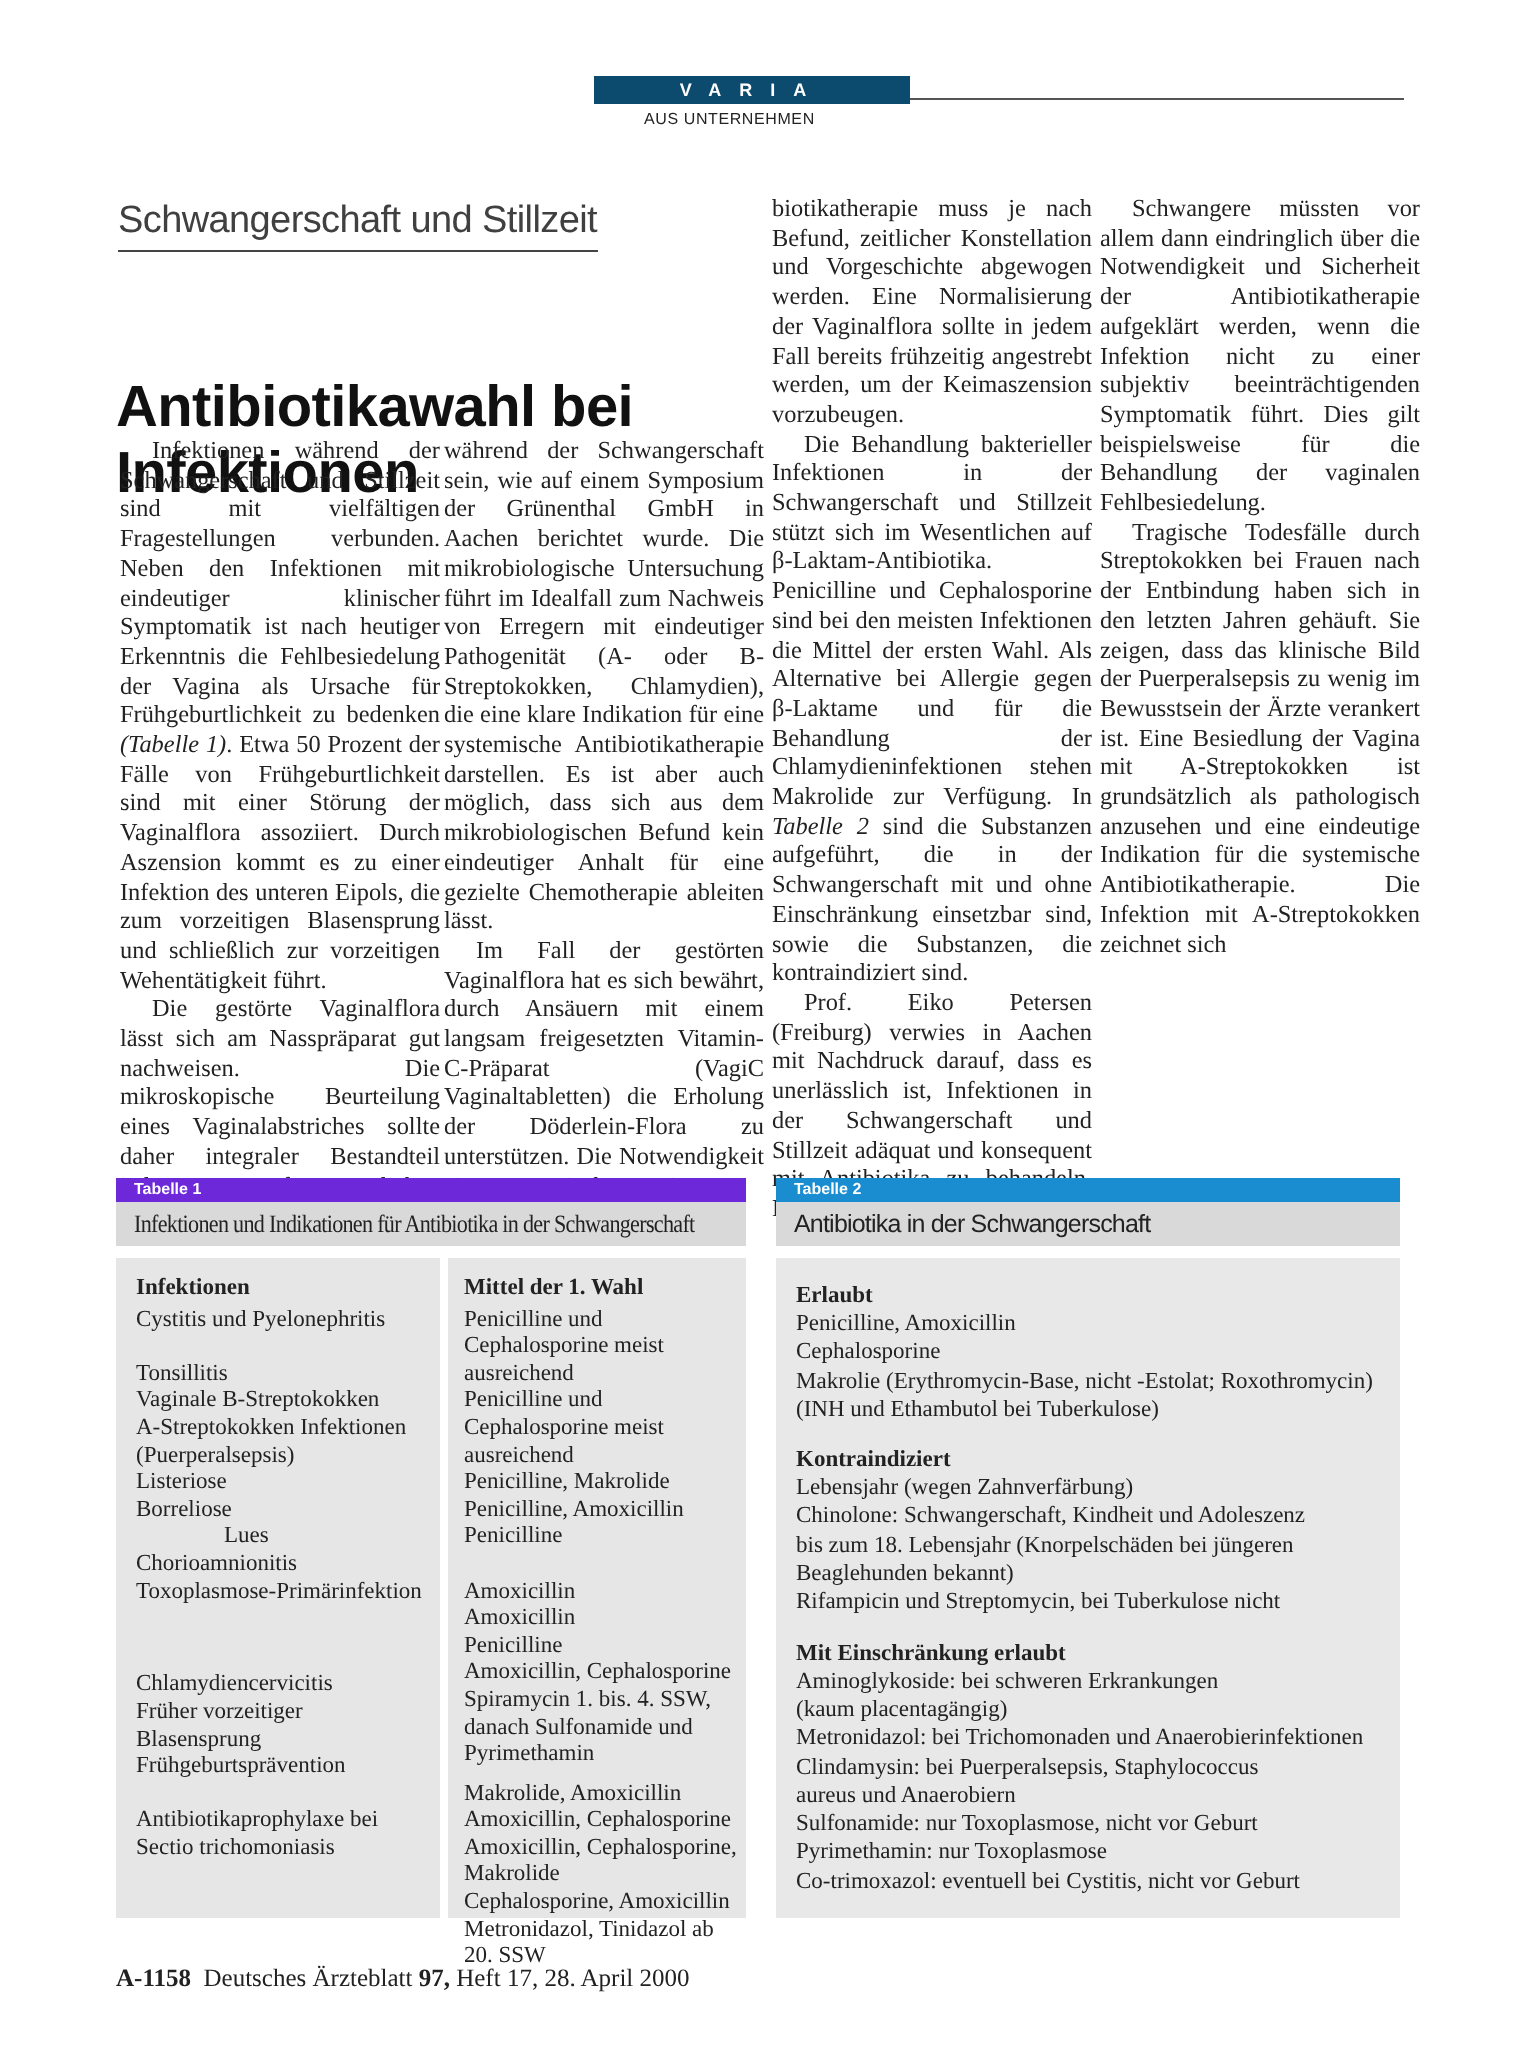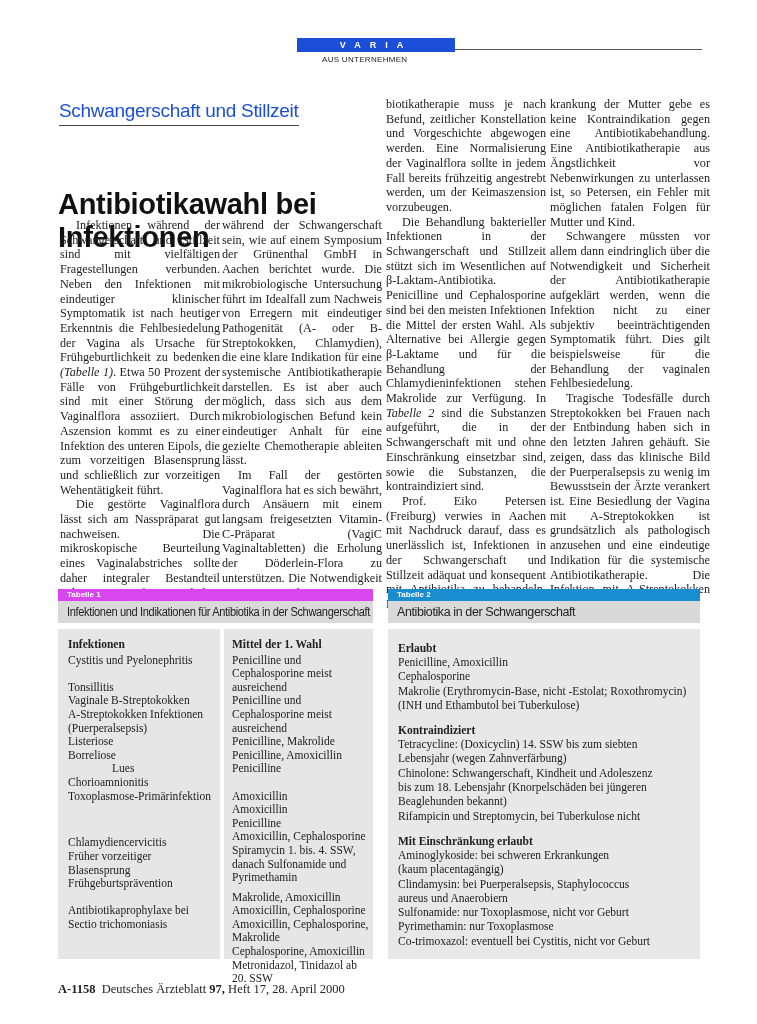--- a/index.html
+++ b/index.html
@@ -1,21 +1,21 @@
 <!DOCTYPE html>
 <html><head>
 <meta charset="utf-8">
 <style>
   html, body { margin:0; padding:0; background:#ffffff; }
   body { width:757px; height:1024px; position:relative; overflow:hidden; font-family:"Liberation Serif", serif; color:#222; }
   .header-bar { position:absolute; left:297px; top:38px; width:405px; height:14px; }
-  .varia-block { position:absolute; left:0; top:0; width:158px; height:14px; background:#1d4ed8; color:#fff; font-family:"Liberation Sans", sans-serif; font-weight:bold; font-size:9px; letter-spacing:9px; text-align:center; line-height:14px; }
+  .varia-block { position:absolute; left:0; top:0; width:158px; height:14px; background:#0c4a6e; color:#fff; font-family:"Liberation Sans", sans-serif; font-weight:bold; font-size:9px; letter-spacing:9px; text-align:center; line-height:14px; }
   .header-rule { position:absolute; left:158px; top:11px; width:247px; height:1px; background:#555; }
   .section-label { position:absolute; left:322px; top:55px; font-family:"Liberation Sans", sans-serif; font-size:8px; letter-spacing:0.3px; color:#222; }
-  .kicker { position:absolute; left:59px; top:100px; width:240px; font-family:"Liberation Sans", sans-serif; font-size:19px; font-weight:normal; color:#1d4ed8; border-bottom:1px solid #444; padding-bottom:3px; letter-spacing:-0.3px; }
+  .kicker { position:absolute; left:59px; top:100px; width:240px; font-family:"Liberation Sans", sans-serif; font-size:19px; font-weight:normal; color:#404040; border-bottom:1px solid #444; padding-bottom:3px; letter-spacing:-0.3px; }
   .headline { position:absolute; left:58px; top:140px; width:320px; font-family:"Liberation Sans", sans-serif; font-weight:bold; font-size:29px; line-height:33px; color:#111; letter-spacing:-0.3px;margin-top:48px; }
   .col { position:absolute; width:160px; font-size:12.2px; line-height:14.7px; text-align:justify; hyphens:manual; }
   .col p { margin:0; text-indent:0; }
   .col p.ind { text-indent:16px; }
   .col1 { left:60px; top:218px; }
   .col2 { left:222px; top:218px; }
   .col3 { left:386px; top:97px; }
   .col4 { left:550px; top:97px; }
   em { font-style:italic; }
 
@@ -67,28 +67,27 @@
   <p class="ind">Im Fall der gestörten Vaginalflora hat es sich bewährt, durch Ansäuern mit einem langsam freigesetzten Vitamin-C-Präparat (VagiC Vaginaltabletten) die Erholung der Döderlein-Flora zu unterstützen. Die Notwendigkeit einer systemischen Anti-</p>
 </div>
 
 <div class="col col3">
   <p>biotikatherapie muss je nach Befund, zeitlicher Konstellation und Vorgeschichte abgewogen werden. Eine Normalisierung der Vaginalflora sollte in jedem Fall bereits frühzeitig angestrebt werden, um der Keimaszension vorzubeugen.</p>
   <p class="ind"><span>Die Behandlung bakterieller Infektionen in der Schwangerschaft und Stillzeit stützt sich im Wesentlichen auf β-Laktam-Antibiotika. Penicilline und Cephalosporine sind bei den meisten Infektionen die Mittel der ersten Wahl. Als Alternative bei Allergie gegen β-Laktame und für die Behandlung der Chlamydieninfektionen stehen Makrolide zur Verfügung. In </span><em>Tabelle 2</em><span> sind die Substanzen aufgeführt, die in der Schwangerschaft mit und ohne Einschränkung einsetzbar sind, sowie die Substanzen, die kontraindiziert sind.</span></p>
   <p class="ind">Prof. Eiko Petersen (Freiburg) verwies in Aachen mit Nachdruck darauf, dass es unerlässlich ist, Infektionen in der Schwangerschaft und Stillzeit adäquat und konsequent mit Antibiotika zu behandeln. Bei schwerer Infektionser-</p>
 </div>
 
 <div class="col col4">
-  <p>krankung der Mutter gebe es keine Kontraindikation gegen eine Antibiotikabehandlung. Eine Antibiotikatherapie aus Ängstlichkeit vor Nebenwirkungen zu unterlassen ist, so Petersen, ein Fehler mit möglichen fatalen Folgen für Mutter und Kind.</p>
   <p class="ind">Schwangere müssten vor allem dann eindringlich über die Notwendigkeit und Sicherheit der Antibiotikatherapie aufgeklärt werden, wenn die Infektion nicht zu einer subjektiv beeinträchtigenden Symptomatik führt. Dies gilt beispielsweise für die Behandlung der vaginalen Fehlbesiedelung.</p>
   <p class="ind">Tragische Todesfälle durch Streptokokken bei Frauen nach der Entbindung haben sich in den letzten Jahren gehäuft. Sie zeigen, dass das klinische Bild der Puerperalsepsis zu wenig im Bewusstsein der Ärzte verankert ist. Eine Besiedlung der Vagina mit A-Streptokokken ist grundsätzlich als pathologisch anzusehen und eine eindeutige Indikation für die systemische Antibiotikatherapie. Die Infektion mit A-Streptokokken zeichnet sich</p>
 </div>
 
 <div class="table-box t1">
-  <div class="tab-label" style="background: #d946ef;">Tabelle 1</div>
-  <div class="tab-title" style="background: rgb(217, 217, 217);"><span style="white-space: nowrap; display: inline-block; transform-origin: left center; transform: scaleX(0.885439);">Infektionen und Indikationen für Antibiotika in der Schwangerschaft</span></div>
+  <div class="tab-label" style="background: #6d28d9;">Tabelle 1</div>
+  <div class="tab-title" style="background: rgb(217, 217, 217); font-family: Liberation Serif, serif;"><span style="white-space: nowrap; display: inline-block; transform-origin: left center; transform: scaleX(0.885439);">Infektionen und Indikationen für Antibiotika in der Schwangerschaft</span></div>
   <div class="tab-gap"></div>
   <div class="t1-body">
     <div class="t1-colA">
       <div class="tcell thead">Infektionen</div>
       <div id="t1-infections">
           <div class="tcell row" style="min-height: 27.2px; padding-right: 6px;">Cystitis und Pyelonephritis</div>
           <div class="tcell row" style="min-height: 13.6px; padding-right: 6px;">Tonsillitis</div>
           <div class="tcell row" style="min-height: 13.6px; padding-right: 6px; margin-bottom: 0px;">Vaginale B-Streptokokken</div>
           <div class="tcell row" style="min-height: 27.2px; padding-right: 6px;">A-Streptokokken Infektionen (Puerperalsepsis)</div>
           <div class="tcell row" style="min-height: 13.6px; padding-right: 19px;">Listeriose</div>
@@ -132,30 +131,30 @@
   <div class="tab-title" style="background: rgb(217, 217, 217);"><span style="white-space: nowrap;">Antibiotika in der Schwangerschaft</span></div>
   <div class="tab-gap"></div>
   <div class="t2-body" id="t2-body">
       <div class="t2-section-head">Erlaubt</div>
       <div class="t2-line">Penicilline, Amoxicillin</div>
       <div class="t2-line">Cephalosporine</div>
       <div class="t2-line">Makrolie (Erythromycin-Base, nicht -Estolat; Roxothromycin)</div>
       <div class="t2-line">(INH und Ethambutol bei Tuberkulose)</div>
       <div class="t2-gap"></div>
       <div class="t2-section-head">Kontraindiziert</div>
-      <div class="t2-line">Tetracycline: (Doxicyclin) 14. SSW bis zum siebten</div>
       <div class="t2-line">Lebensjahr (wegen Zahnverfärbung)</div>
       <div class="t2-line">Chinolone: Schwangerschaft, Kindheit und Adoleszenz</div>
       <div class="t2-line">bis zum 18. Lebensjahr (Knorpelschäden bei jüngeren</div>
       <div class="t2-line">Beaglehunden bekannt)</div>
       <div class="t2-line">Rifampicin und Streptomycin, bei Tuberkulose nicht</div>
       <div class="t2-gap"></div>
       <div class="t2-section-head">Mit Einschränkung erlaubt</div>
       <div class="t2-line">Aminoglykoside: bei schweren Erkrankungen</div>
       <div class="t2-line">(kaum placentagängig)</div>
+      <div class="t2-line">Metronidazol: bei Trichomonaden und Anaerobierinfektionen</div>
       <div class="t2-line">Clindamysin: bei Puerperalsepsis, Staphylococcus</div>
       <div class="t2-line">aureus und Anaerobiern</div>
       <div class="t2-line">Sulfonamide: nur Toxoplasmose, nicht vor Geburt</div>
       <div class="t2-line">Pyrimethamin: nur Toxoplasmose</div>
       <div class="t2-line">Co-trimoxazol: eventuell bei Cystitis, nicht vor Geburt</div>
     </div>
 </div>
 
 <div class="footer">
   <b>A-1158</b>&nbsp;

